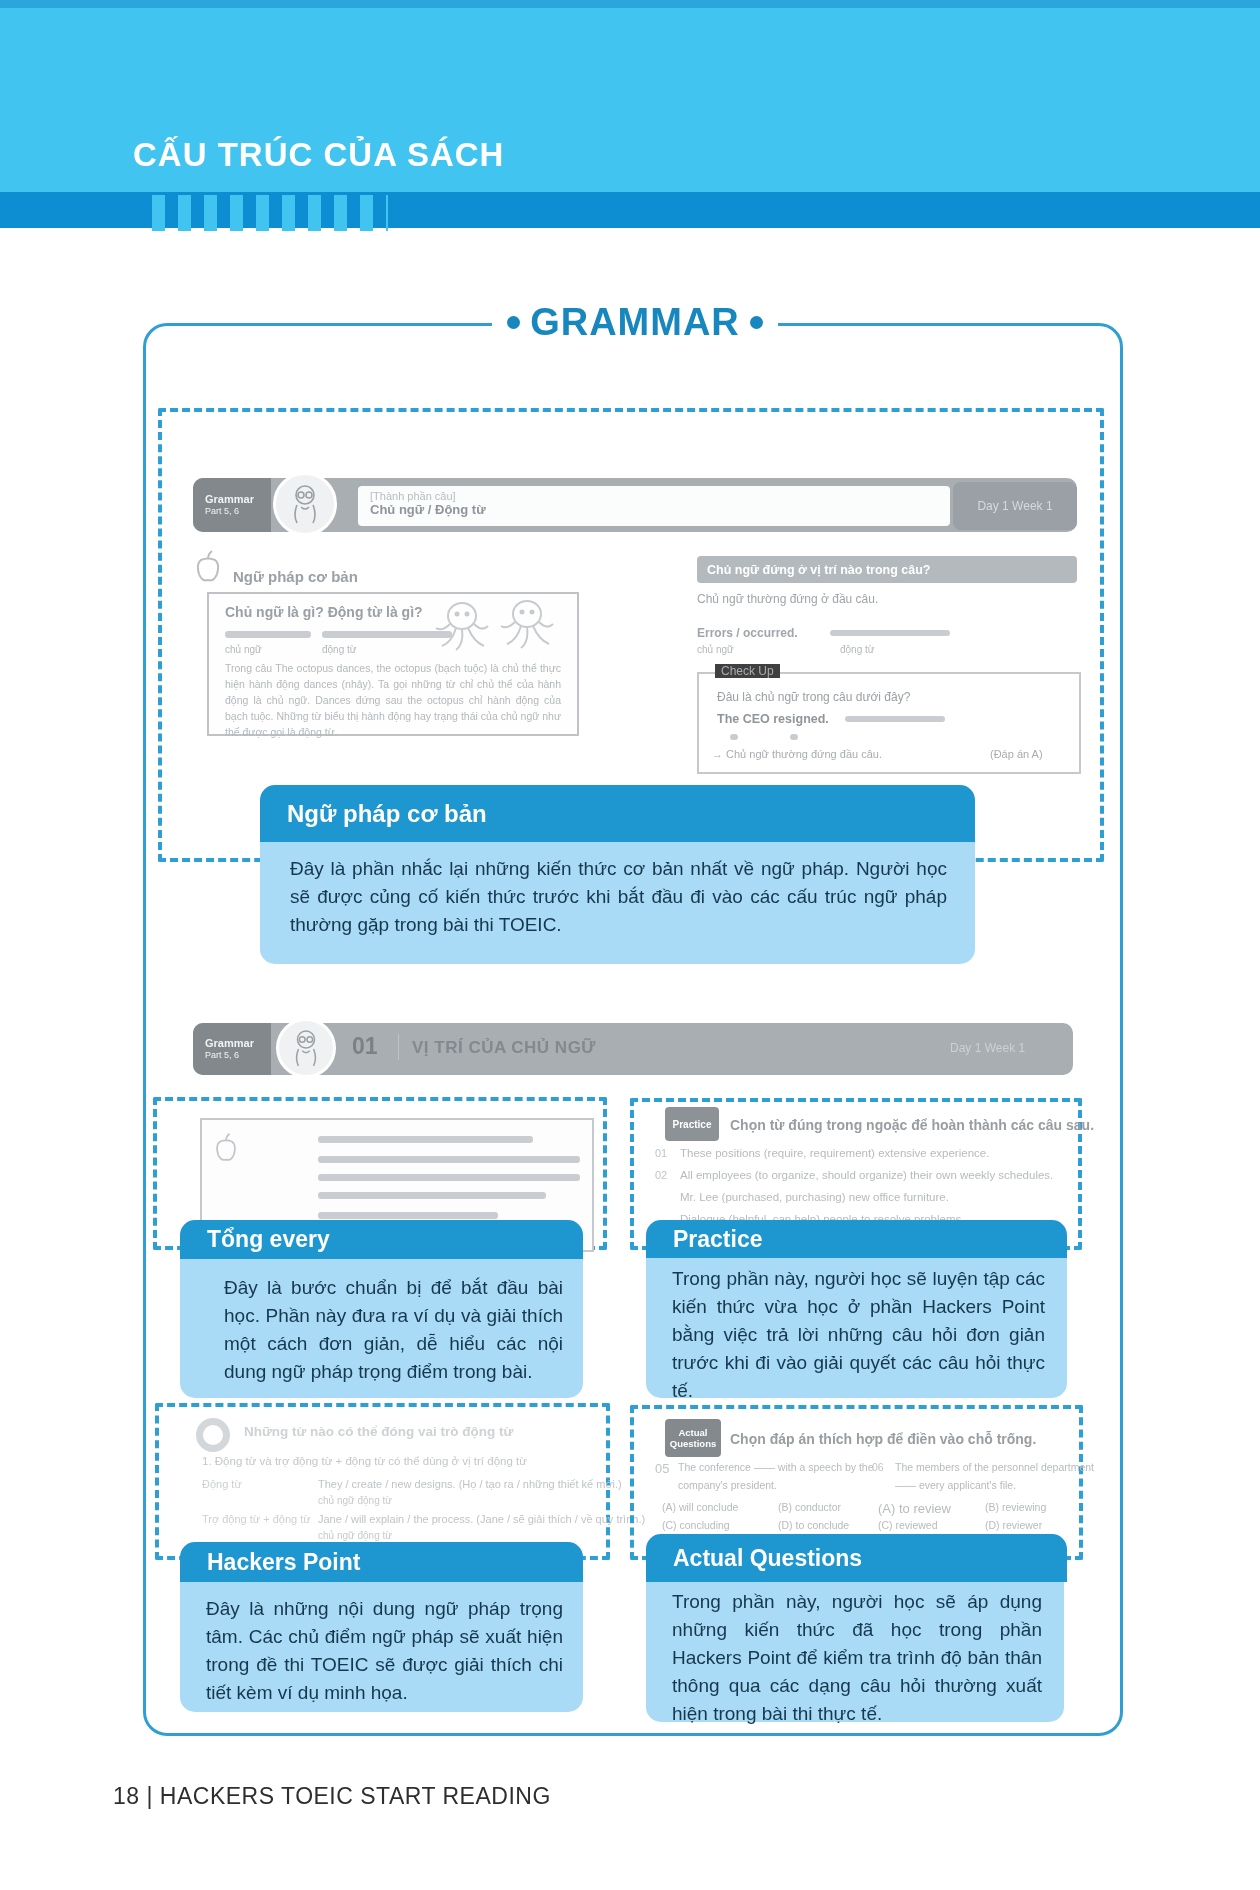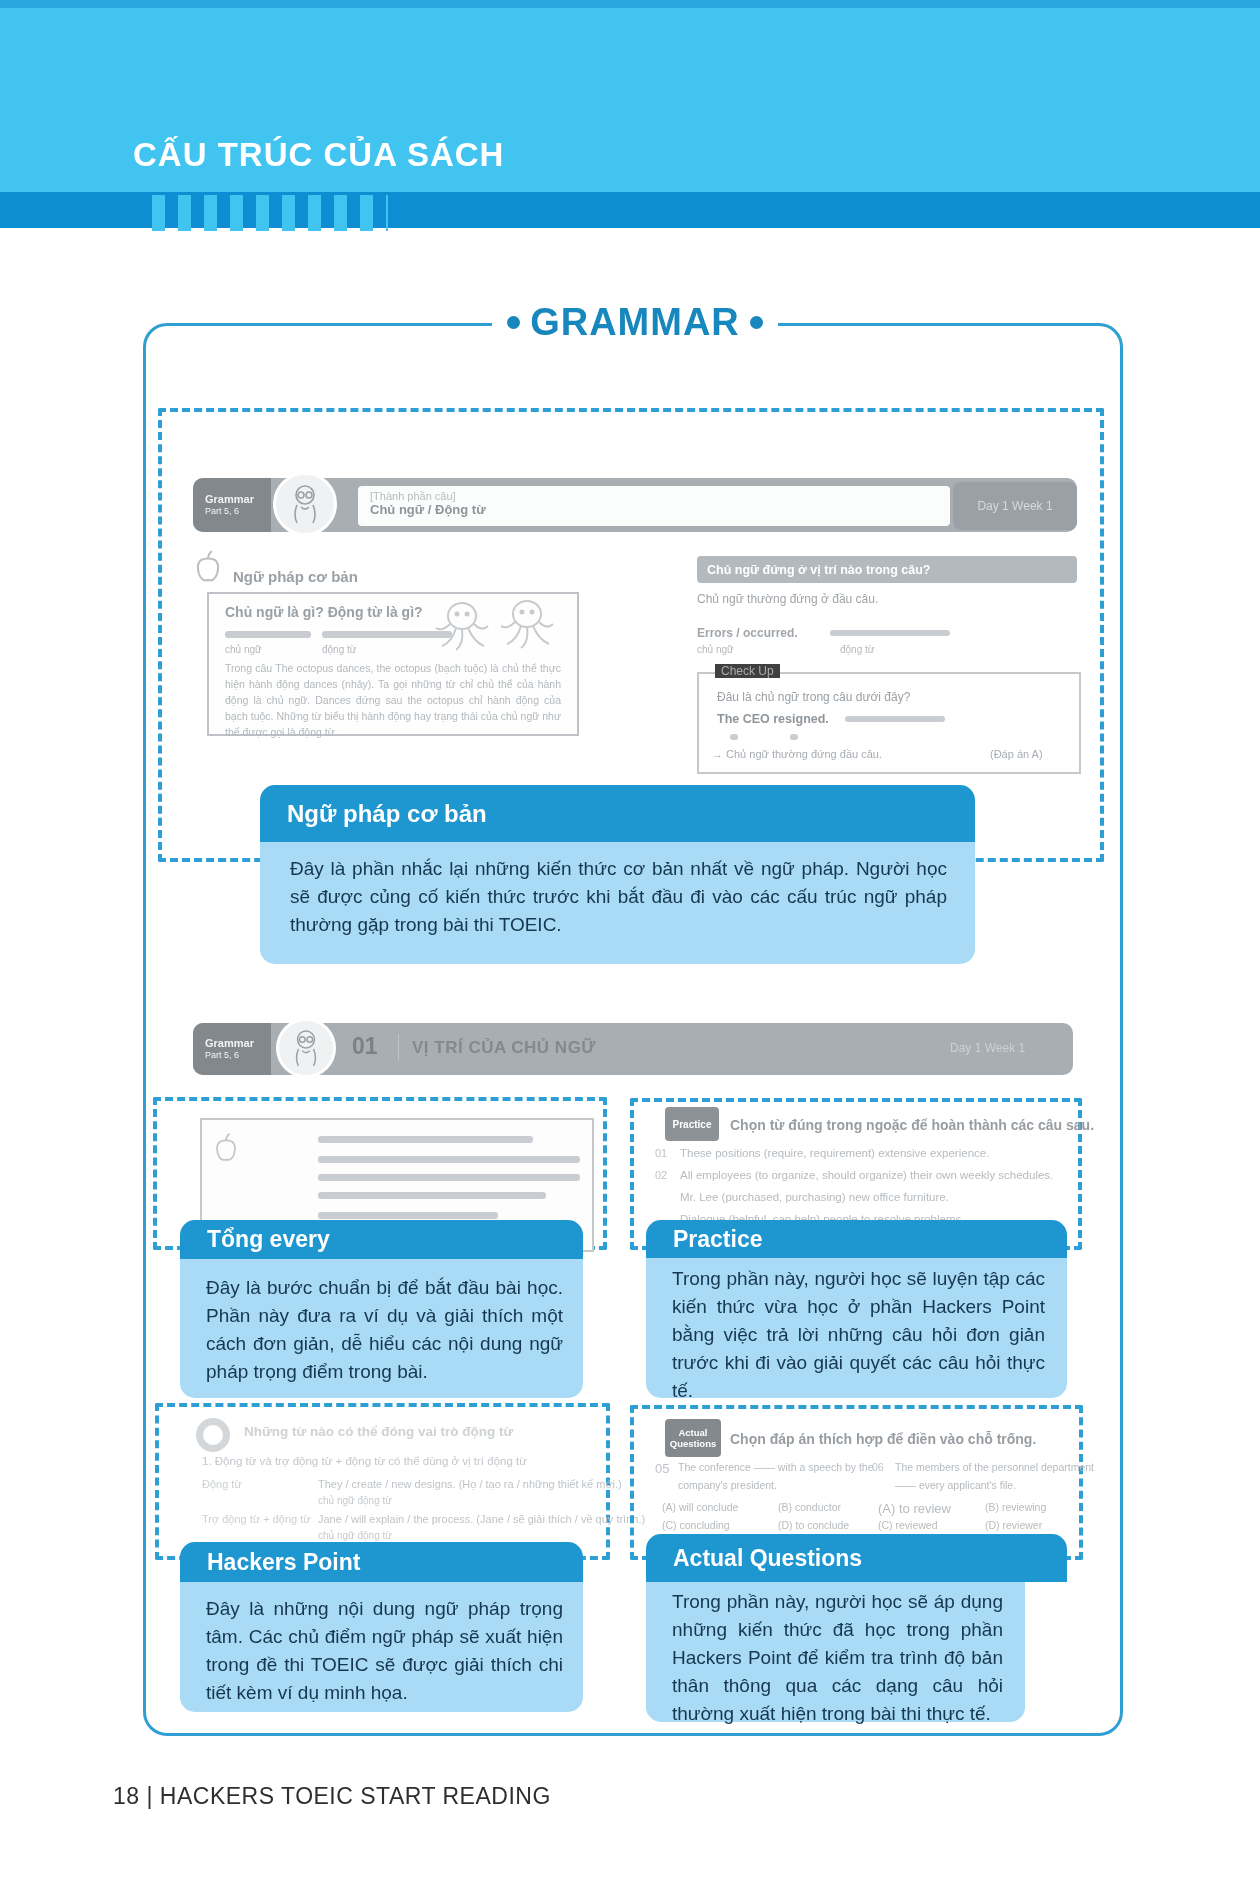--- a/index.html
+++ b/index.html
@@ -181,21 +181,21 @@
   <div class="abs" style="left:655px;top:1147px;font-size:11px;color:#c0c4c8;">01</div>
   <div class="abs" style="left:680px;top:1147px;font-size:11.5px;color:#b6bbbf;">These positions (require, requirement) extensive experience.</div>
   <div class="abs" style="left:655px;top:1169px;font-size:11px;color:#c0c4c8;">02</div>
   <div class="abs" style="left:680px;top:1169px;font-size:11.5px;color:#b6bbbf;">All employees (to organize, should organize) their own weekly schedules.</div>
   <div class="abs" style="left:655px;top:1191px;font-size:11px;color:#c0c4c8;margin-top:30px;">03</div>
   <div class="abs" style="left:680px;top:1191px;font-size:11.5px;color:#b6bbbf;">Mr. Lee (purchased, purchasing) new office furniture.</div>
   <div class="abs" style="left:655px;top:1213px;font-size:11px;color:#c0c4c8;margin-top:48px;">04</div>
   <div class="abs" style="left:680px;top:1213px;font-size:11.5px;color:#b6bbbf;">Dialogue (helpful, can help) people to resolve problems.</div>
 
   <div class="abs panel-h" style="left:180px;top:1220px;width:403px;height:39px;font-size:23px;">Tổng every</div>
-  <div class="abs panel-b" style="left:180px;top:1259px;width:403px;height:139px;padding:15px 20px 0 26px;">Đây là bước chuẩn bị để bắt đầu bài học. Phần này đưa ra ví dụ và giải thích một cách đơn giản, dễ hiểu các nội dung ngữ pháp trọng điểm trong bài.</div>
+  <div class="abs panel-b" style="left:180px;top:1259px;width:403px;height:139px;padding:15px 20px 0 44px;">Đây là bước chuẩn bị để bắt đầu bài học. Phần này đưa ra ví dụ và giải thích một cách đơn giản, dễ hiểu các nội dung ngữ pháp trọng điểm trong bài.</div>
 
   <div class="abs panel-h" style="left:646px;top:1220px;width:421px;height:38px;font-size:23px;">Practice</div>
   <div class="abs panel-b" style="left:646px;top:1258px;width:421px;height:140px;padding:7px 22px 0 26px;">Trong phần này, người học sẽ luyện tập các kiến thức vừa học ở phần Hackers Point bằng việc trả lời những câu hỏi đơn giản trước khi đi vào giải quyết các câu hỏi thực tế.</div>
 
   <div class="abs dashed" style="left:155px;top:1403px;width:447px;height:149px;"></div>
   <div class="abs" style="left:196px;top:1418px;width:20px;height:20px;border:7px solid #d4d7da;border-radius:50%;"></div>
   <div class="abs" style="left:244px;top:1424px;font-size:13.5px;color:#ced2d5;font-weight:bold;">Những từ nào có thể đóng vai trò động từ</div>
   <div class="abs" style="left:202px;top:1455px;font-size:11.5px;color:#c3c7cb;">1. Động từ và trợ động từ + động từ có thể dùng ở vị trí động từ</div>
   <div class="abs" style="left:202px;top:1478px;font-size:11px;color:#ccd0d3;">Động từ</div>
   <div class="abs" style="left:318px;top:1478px;font-size:11px;color:#bfc4c8;">They / create / new designs. (Họ / tạo ra / những thiết kế mới.)</div>
@@ -224,17 +224,17 @@
   <div class="abs" style="left:895px;top:1479px;font-size:10.5px;color:#b6bbbf;">—— every applicant's file.</div>
   <div class="abs" style="left:878px;top:1501px;font-size:13px;color:#b6bbbf;">(A) to review</div>
   <div class="abs" style="left:985px;top:1501px;font-size:10.5px;color:#b6bbbf;">(B) reviewing</div>
   <div class="abs" style="left:878px;top:1519px;font-size:10.5px;color:#b6bbbf;">(C) reviewed</div>
   <div class="abs" style="left:985px;top:1519px;font-size:10.5px;color:#b6bbbf;">(D) reviewer</div>
 
   <div class="abs panel-h" style="left:180px;top:1542px;width:403px;height:40px;font-size:23px;">Hackers Point</div>
   <div class="abs panel-b" style="left:180px;top:1582px;width:403px;height:130px;padding:13px 20px 0 26px;">Đây là những nội dung ngữ pháp trọng tâm. Các chủ điểm ngữ pháp sẽ xuất hiện trong đề thi TOEIC sẽ được giải thích chi tiết kèm ví dụ minh họa.</div>
 
   <div class="abs panel-h" style="left:646px;top:1534px;width:421px;height:48px;font-size:23px;">Actual Questions</div>
-  <div class="abs panel-b" style="left:646px;top:1582px;width:379px;height:140px;padding:6px 22px 12px 26px;">Trong phần này, người học sẽ áp dụng những kiến thức đã học trong phần Hackers Point để kiểm tra trình độ bản thân thông qua các dạng câu hỏi thường xuất hiện trong bài thi thực tế.</div>
+  <div class="abs panel-b" style="left:646px;top:1582px;width:418px;height:140px;padding:6px 22px 12px 26px;">Trong phần này, người học sẽ áp dụng những kiến thức đã học trong phần Hackers Point để kiểm tra trình độ bản thân thông qua các dạng câu hỏi thường xuất hiện trong bài thi thực tế.</div>
 
   <div class="abs footer">18 | HACKERS TOEIC START READING</div>
 
 </div>
 
 </body></html>

